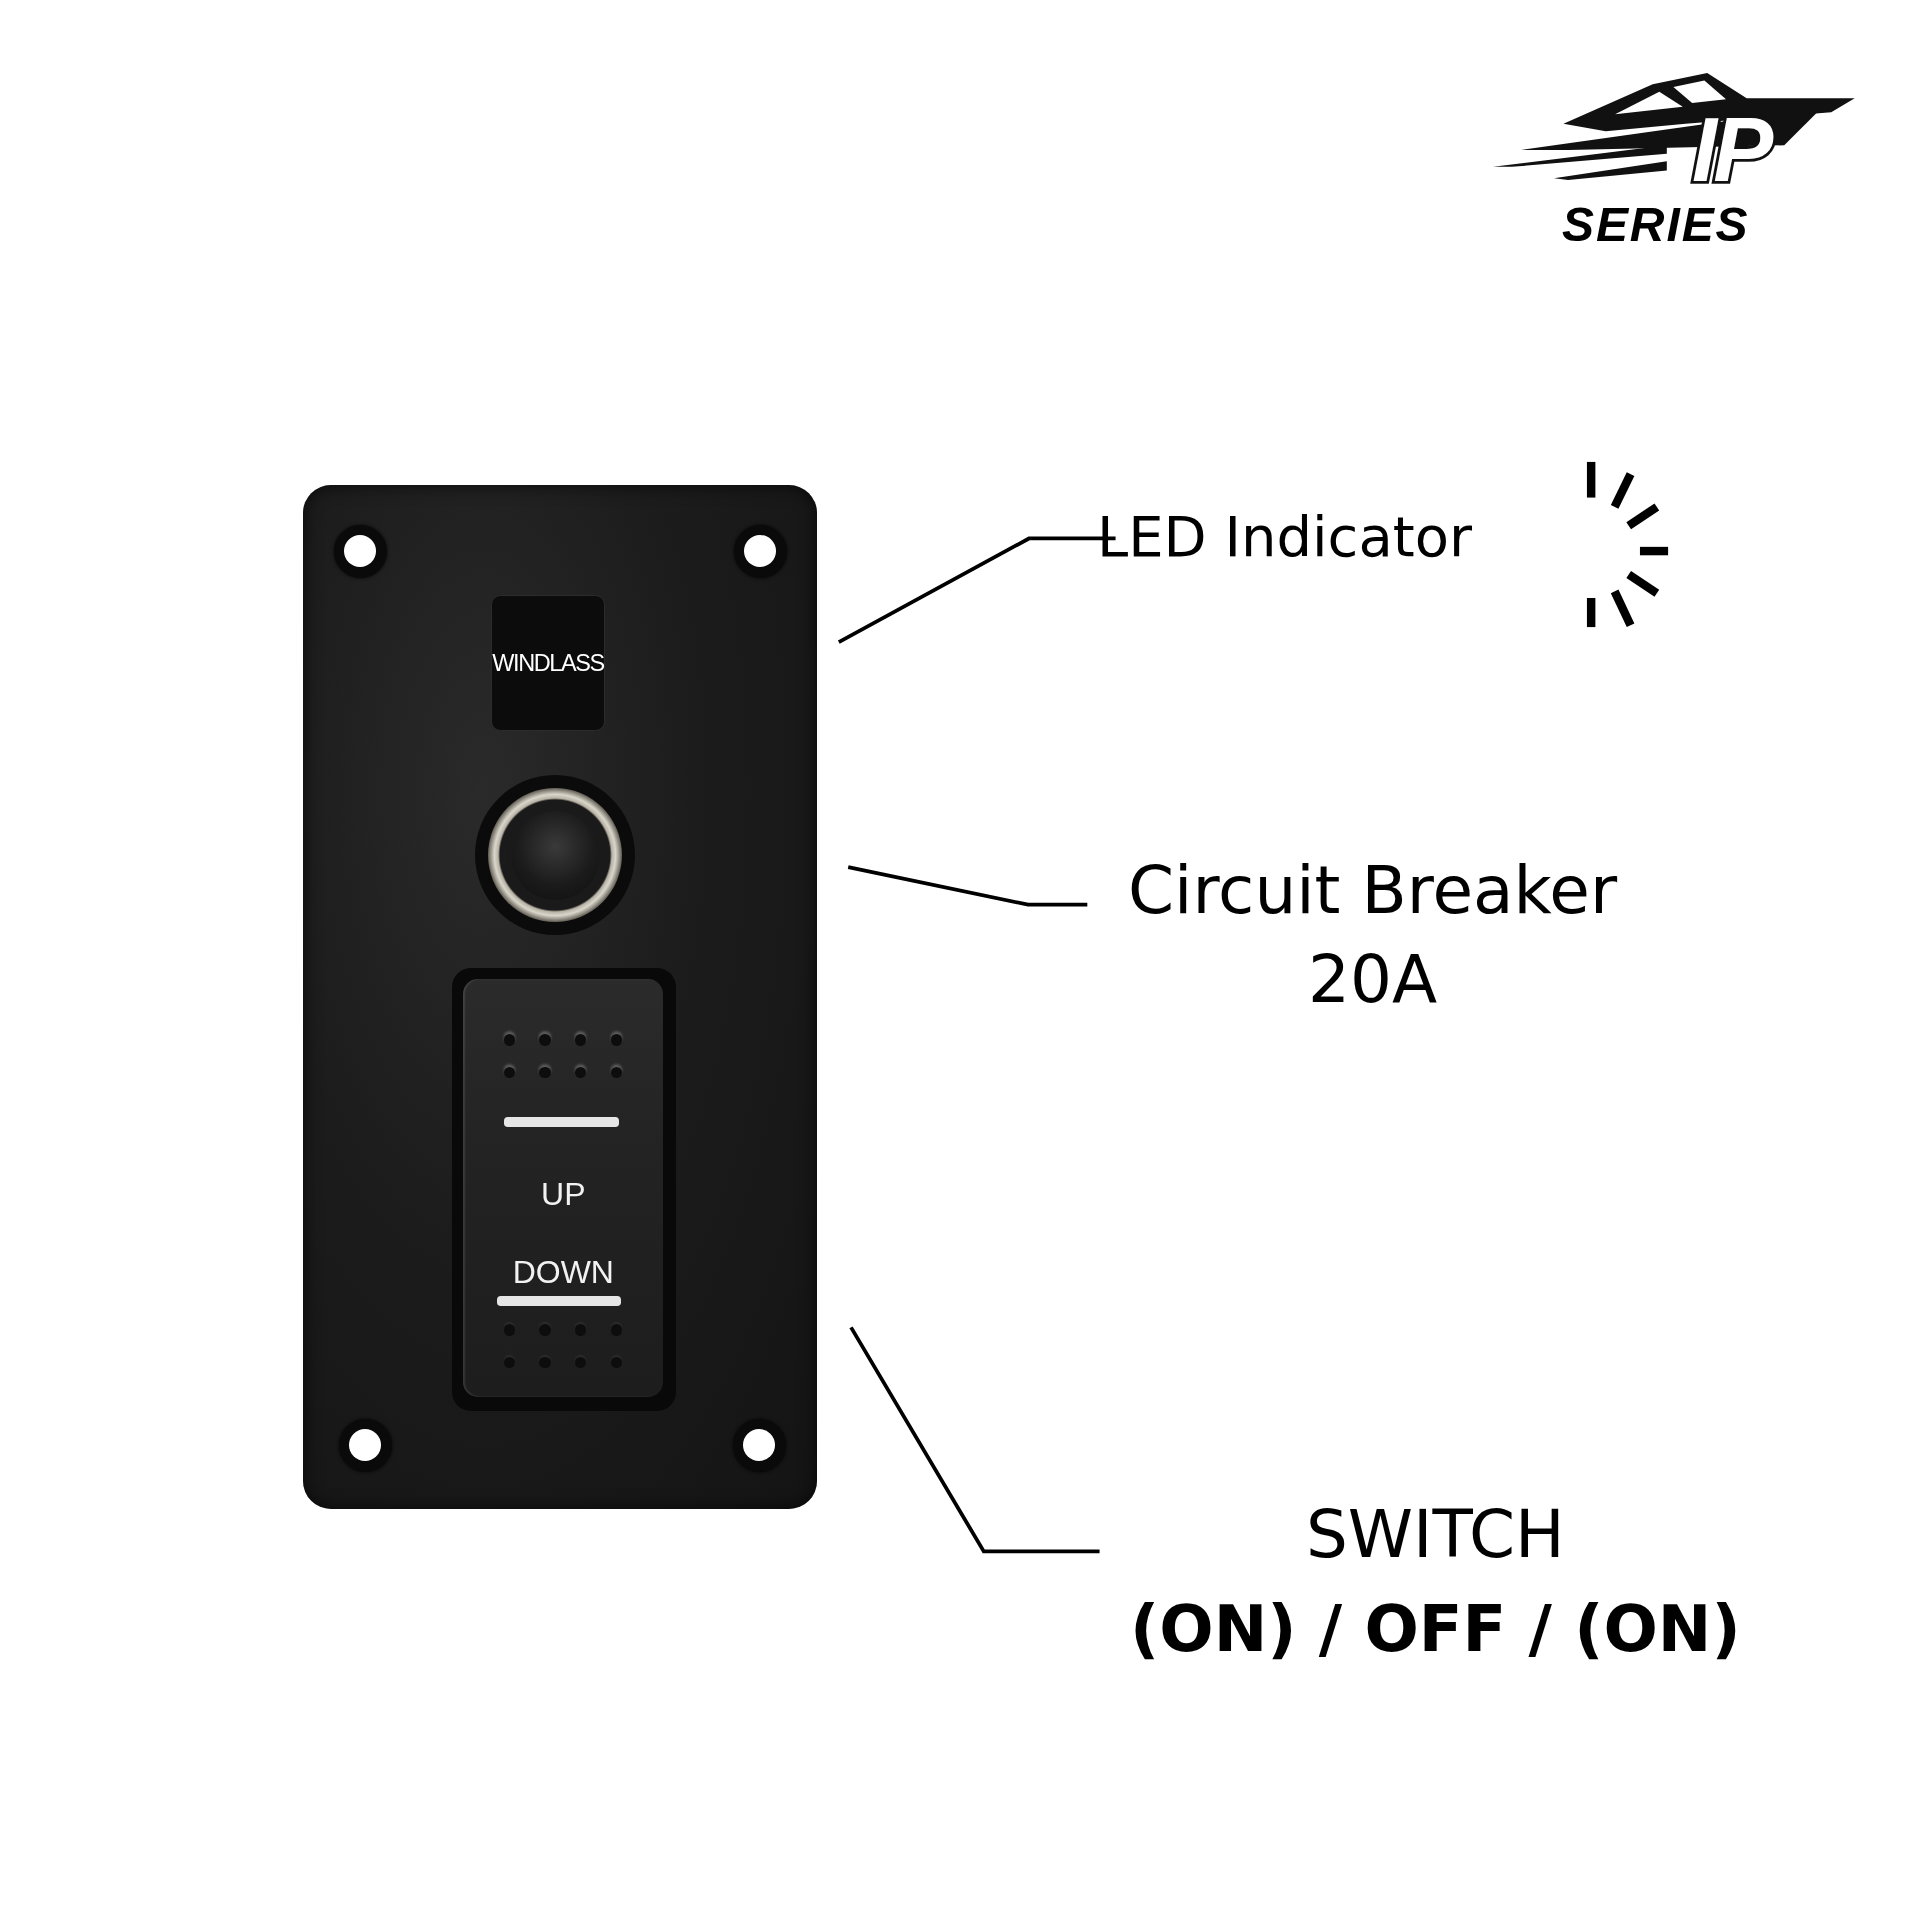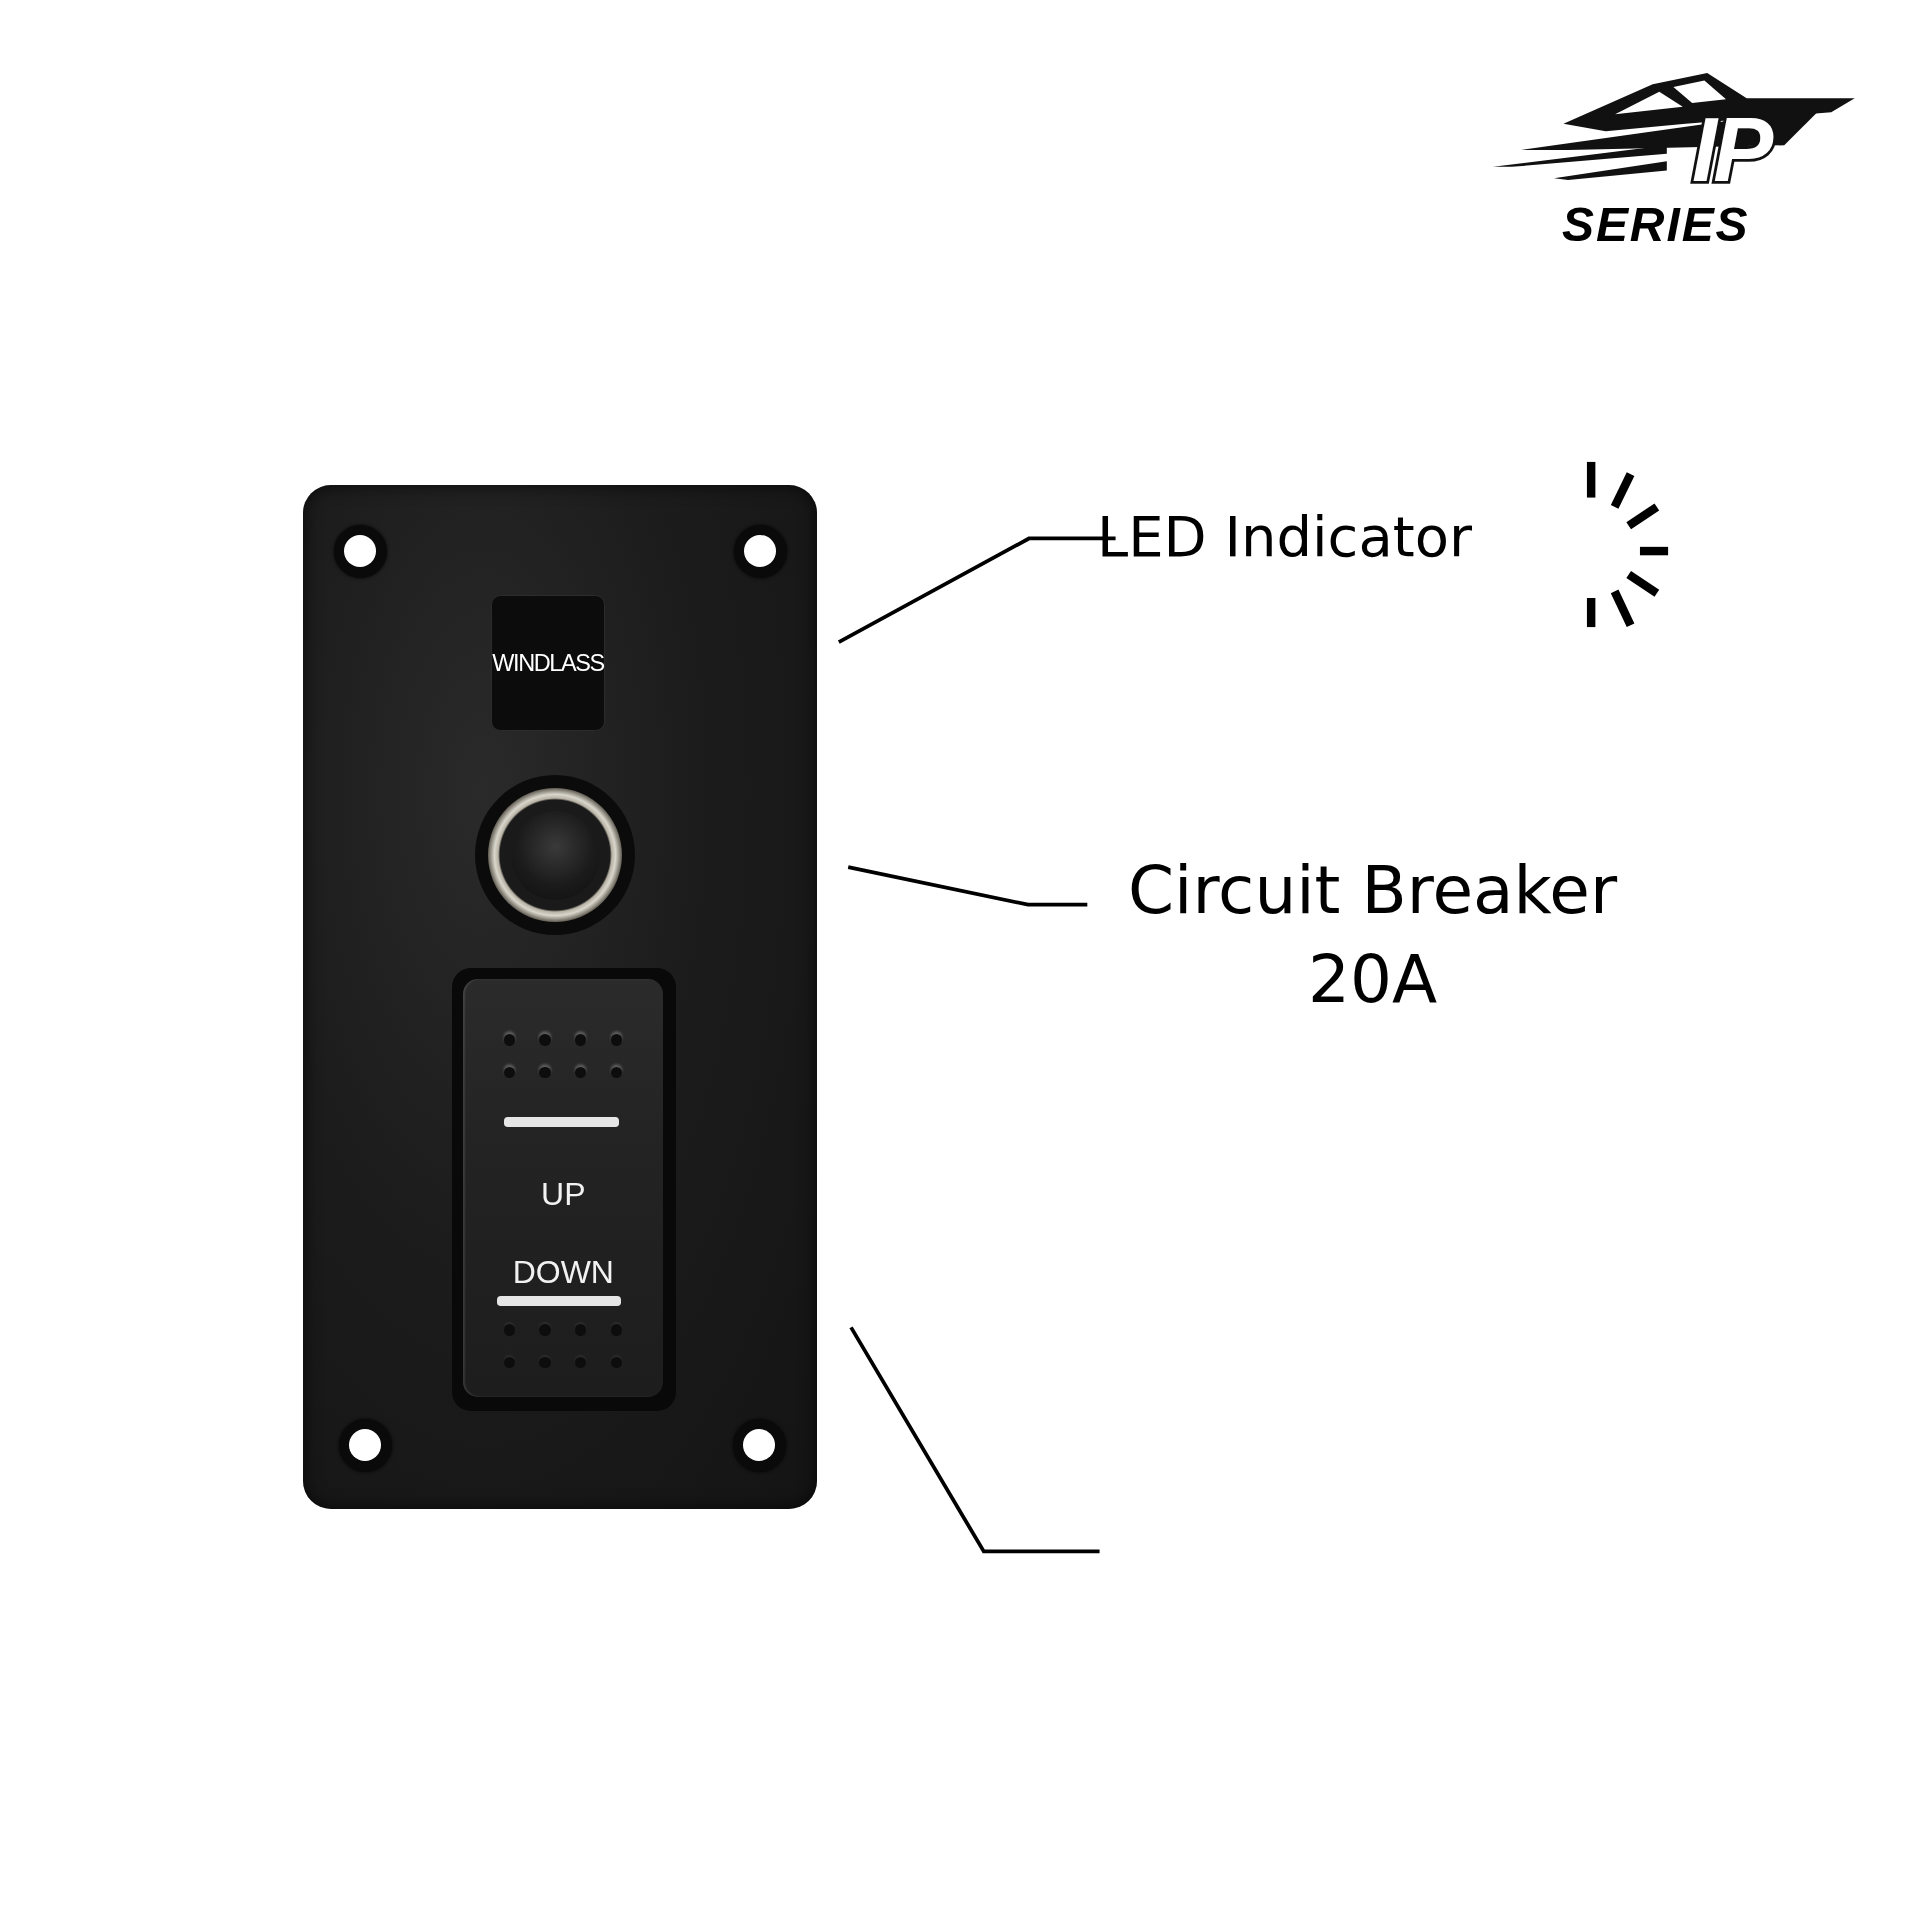--- a/index.html
+++ b/index.html
@@ -154,14 +154,16 @@
     <line x1="30" y1="147" x2="30" y2="178"></line>
   </g>
 </svg>
 
 <div class="callout cb-label">
   <div>Circuit Breaker</div>
   <div>20A</div>
 </div>
 
 <div class="callout sw-label">
+  <span class="sw-title">SWITCH</span>
+  <span class="sw-modes">(ON) / OFF / (ON)</span>
 </div>
 
 
 </body></html>

